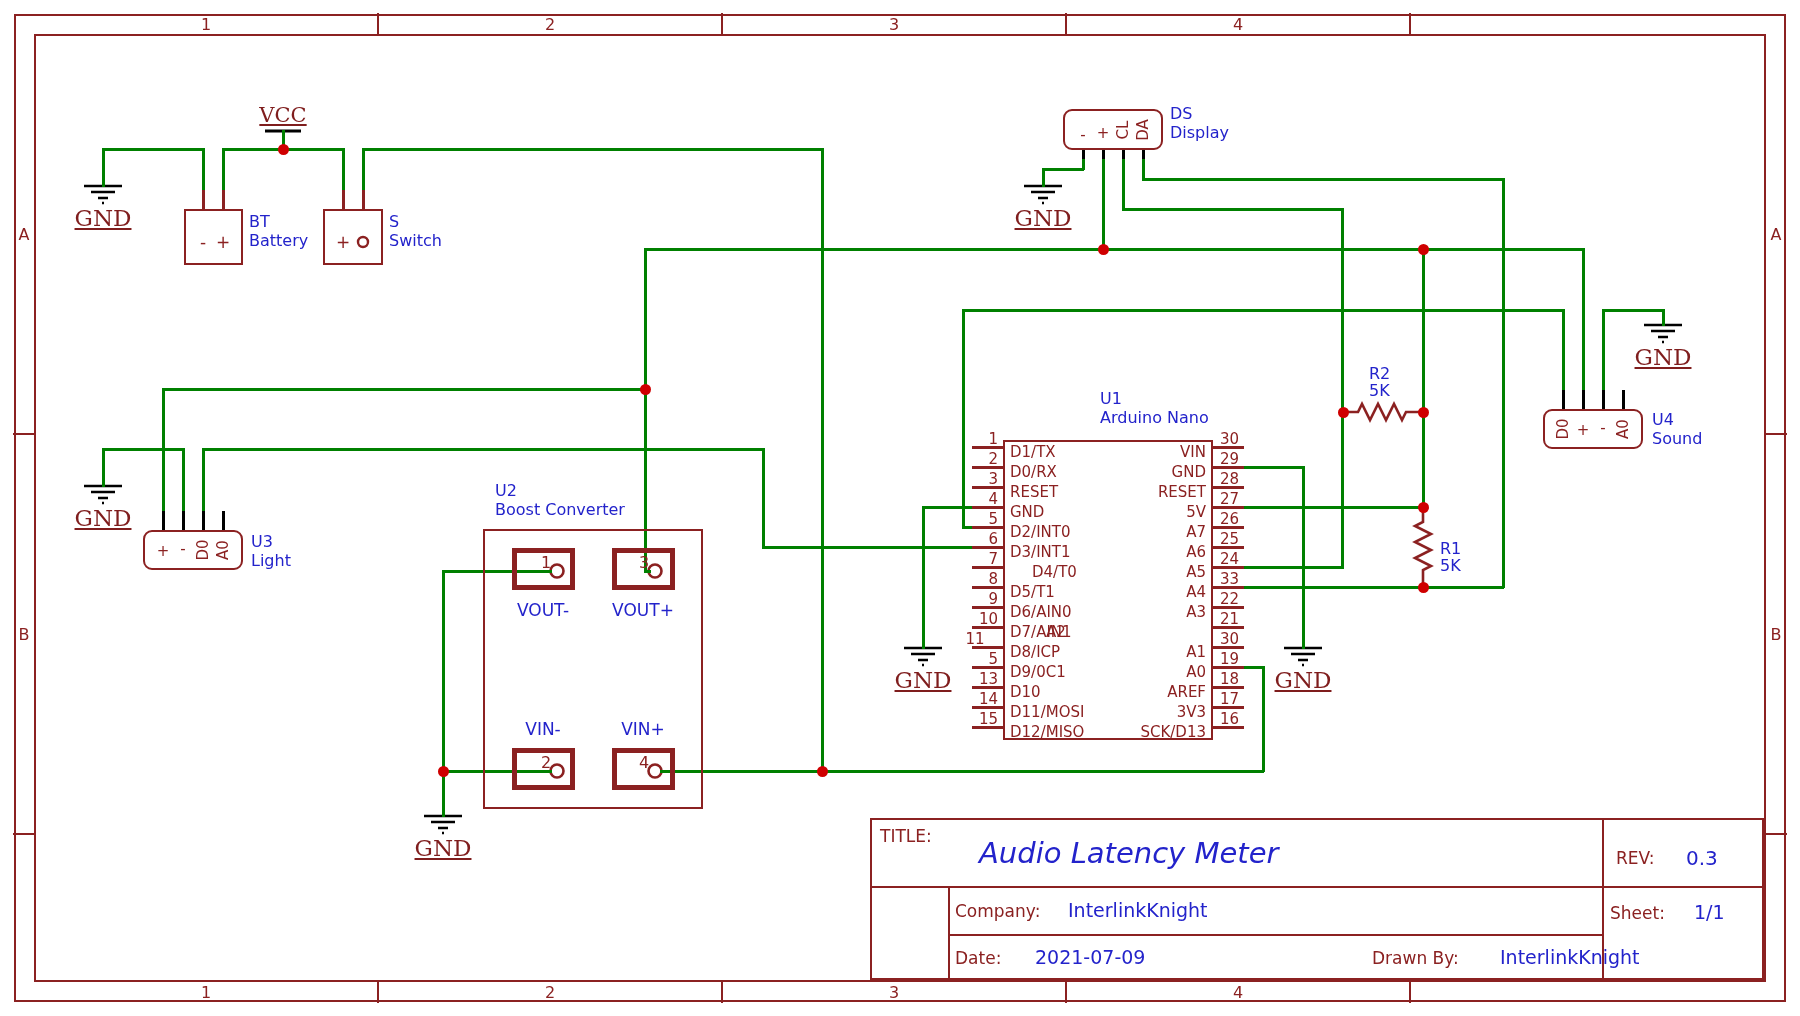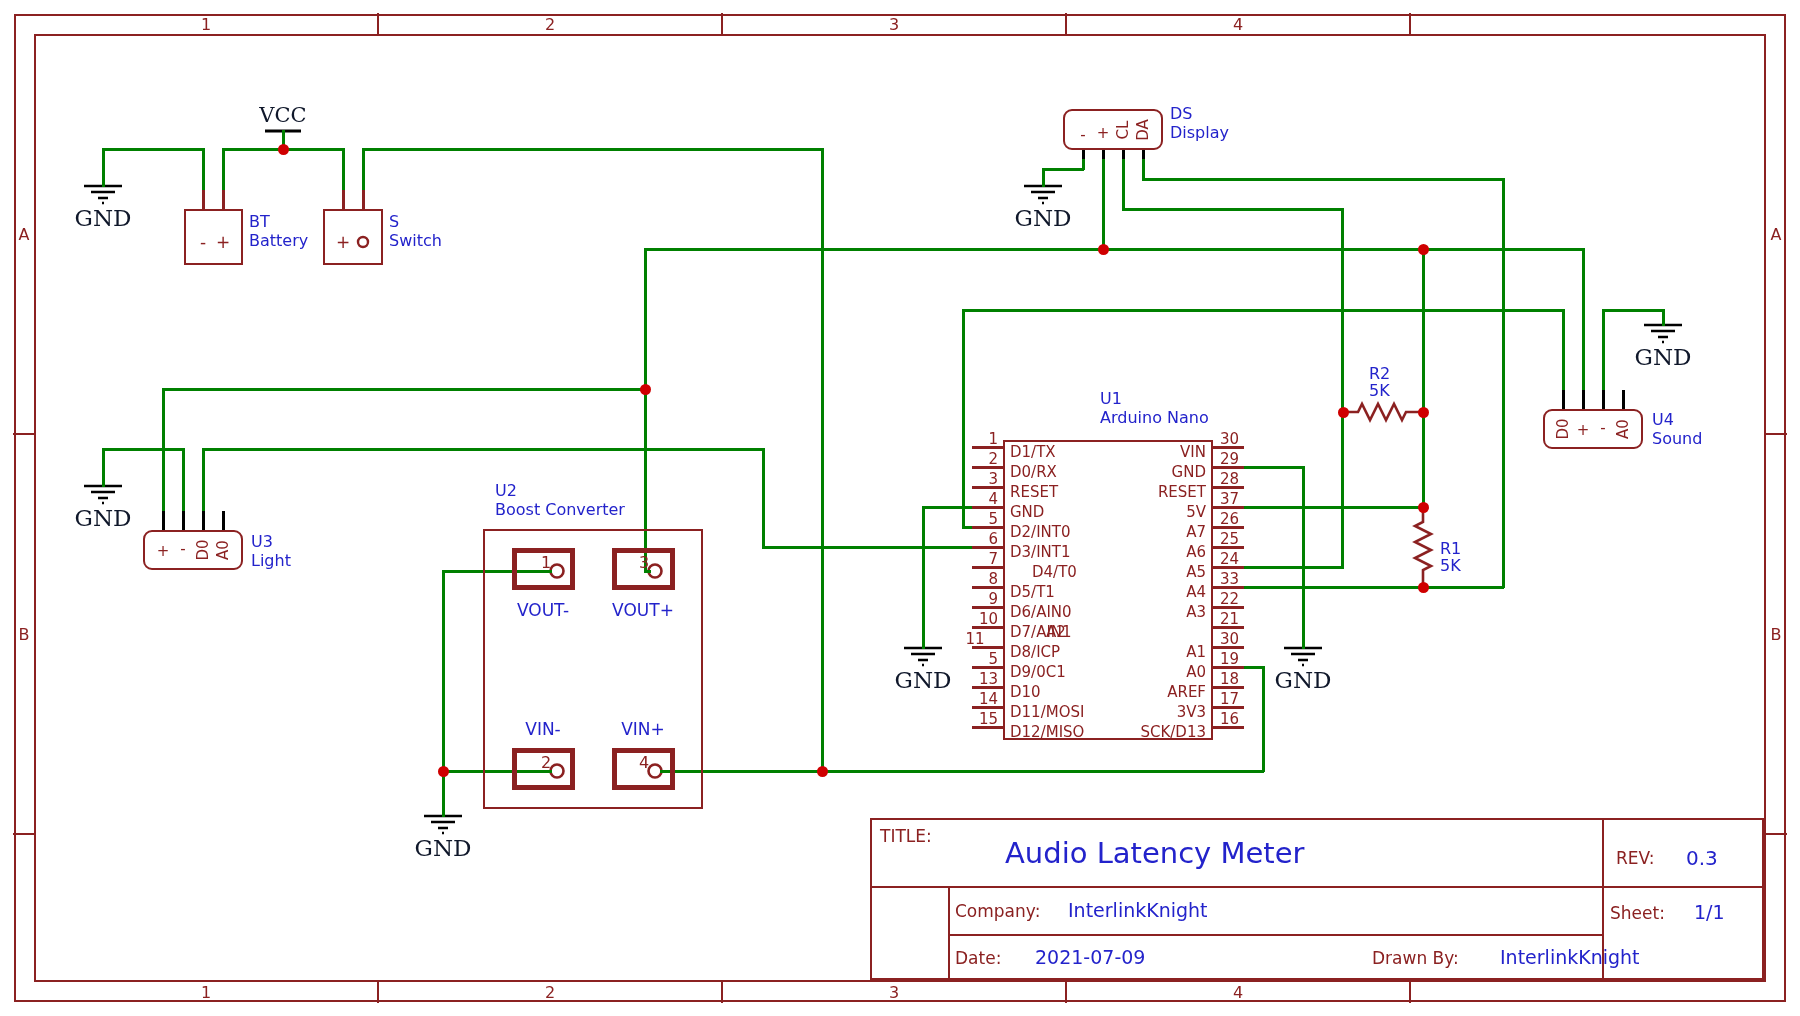--- a/index.html
+++ b/index.html
@@ -8,21 +8,21 @@
   .abs{position:absolute;}
   .w{position:absolute;}
   .box{position:absolute;border:2px solid var(--maroon);box-sizing:border-box;background:transparent;}
   .rbox{border-radius:9px;}
   .pad{position:absolute;border:5px solid var(--maroon);box-sizing:border-box;}
   .clab{position:absolute;transform:translate(-50%,-50%);white-space:nowrap;}
   .rlab{position:absolute;transform:translate(-50%,-50%) rotate(-90deg);white-space:nowrap;}
   .tl{position:absolute;white-space:nowrap;}
   .pin-t{color:var(--maroon);font-size:15px;}
   .ref{color:var(--blue);font-size:16px;line-height:19px;}
-  .net{font-family:"DejaVu Serif","Liberation Serif",serif;color:#0f172a;font-size:23px;}
+  .net{font-family:"DejaVu Serif","Liberation Serif",serif;color:#7f1d1d;font-size:23px;text-decoration:underline;}
   .num{color:var(--maroon);font-size:15px;}
   .pname{color:var(--maroon);font-size:15px;}
   .frame-lab{color:var(--maroon);font-size:16px;}
   
   #tblock{position:absolute;left:870px;top:818px;width:894px;height:162px;border:2px solid var(--maroon);box-sizing:border-box;}
   #tblock .line{position:absolute;background:var(--maroon);}
   .tb-lab{color:var(--maroon);font-size:17px;}
   .tb-val{color:var(--blue);font-size:19px;}
   #tb-title{color:var(--blue);font-size:29px;}
   svg{position:absolute;left:0;top:0;}
@@ -48,21 +48,21 @@
       <circle cx="557" cy="771" r="6.5" stroke="#8b2121" stroke-width="2.6" fill="#fff"></circle>
       <circle cx="655" cy="771" r="6.5" stroke="#8b2121" stroke-width="2.6" fill="#fff"></circle>
     </svg>
 
   <div id="tblock">
     <div class="line" style="left:0;top:66px;width:890px;height:2px;"></div>
     <div class="line" style="left:730px;top:0;width:2px;height:158px;"></div>
     <div class="line" style="left:76px;top:66px;width:2px;height:92px;"></div>
     <div class="line" style="left:76px;top:114px;width:656px;height:2px;"></div>
     <div class="tl tb-lab" style="left:8px;top:6px;">TITLE:</div>
-    <div class="tl" id="tb-title" style="left:133px;top:16px;">Audio Latency Meter</div>
+    <div class="tl" id="tb-title" style="left:107px;top:16px;font-style:italic;">Audio Latency Meter</div>
     <div class="tl tb-lab" style="left:744px;top:28px;">REV:</div>
     <div class="tl tb-val" style="left:814px;top:26px;font-size:20px;">0.3</div>
     <div class="tl tb-lab" style="left:83px;top:81px;">Company:</div>
     <div class="tl tb-val" style="left:196px;top:79px;">InterlinkKnight</div>
     <div class="tl tb-lab" style="left:738px;top:83px;">Sheet:</div>
     <div class="tl tb-val" style="left:822px;top:81px;">1/1</div>
     <div class="tl tb-lab" style="left:83px;top:128px;">Date:</div>
     <div class="tl tb-val" style="left:163px;top:126px;">2021-07-09</div>
     <div class="tl tb-lab" style="left:500px;top:128px;">Drawn By:</div>
     <div class="tl tb-val" style="left:628px;top:126px;">InterlinkKnight</div>
@@ -273,21 +273,21 @@
     <div class="w" style="background: rgb(139, 33, 33); left: 1212px; top: 446px; width: 32px; height: 3px;"></div>
     <div class="tl num" style="left: 1220px; top: 430px;">30</div>
     <div class="tl pname" style="left: 1046px; top: 443px; width: 160px; text-align: right;">VIN</div>
     <div class="w" style="background: rgb(139, 33, 33); left: 1212px; top: 466px; width: 32px; height: 3px;"></div>
     <div class="tl num" style="left: 1220px; top: 450px;">29</div>
     <div class="tl pname" style="left: 1046px; top: 463px; width: 160px; text-align: right;">GND</div>
     <div class="w" style="background: rgb(139, 33, 33); left: 1212px; top: 486px; width: 32px; height: 3px;"></div>
     <div class="tl num" style="left: 1220px; top: 470px;">28</div>
     <div class="tl pname" style="left: 1046px; top: 483px; width: 160px; text-align: right;">RESET</div>
     <div class="w" style="background: rgb(139, 33, 33); left: 1212px; top: 506px; width: 32px; height: 3px;"></div>
-    <div class="tl num" style="left: 1220px; top: 490px;">37</div>
+    <div class="tl num" style="left: 1220px; top: 490px;">27</div>
     <div class="tl pname" style="left: 1046px; top: 503px; width: 160px; text-align: right;">5V</div>
     <div class="w" style="background: rgb(139, 33, 33); left: 1212px; top: 526px; width: 32px; height: 3px;"></div>
     <div class="tl num" style="left: 1220px; top: 510px;">26</div>
     <div class="tl pname" style="left: 1046px; top: 523px; width: 160px; text-align: right;">A7</div>
     <div class="w" style="background: rgb(139, 33, 33); left: 1212px; top: 546px; width: 32px; height: 3px;"></div>
     <div class="tl num" style="left: 1220px; top: 530px;">25</div>
     <div class="tl pname" style="left: 1046px; top: 543px; width: 160px; text-align: right;">A6</div>
     <div class="w" style="background: rgb(139, 33, 33); left: 1212px; top: 566px; width: 32px; height: 3px;"></div>
     <div class="tl num" style="left: 1220px; top: 550px;">24</div>
     <div class="tl pname" style="left: 1046px; top: 563px; width: 160px; text-align: right;">A5</div>

